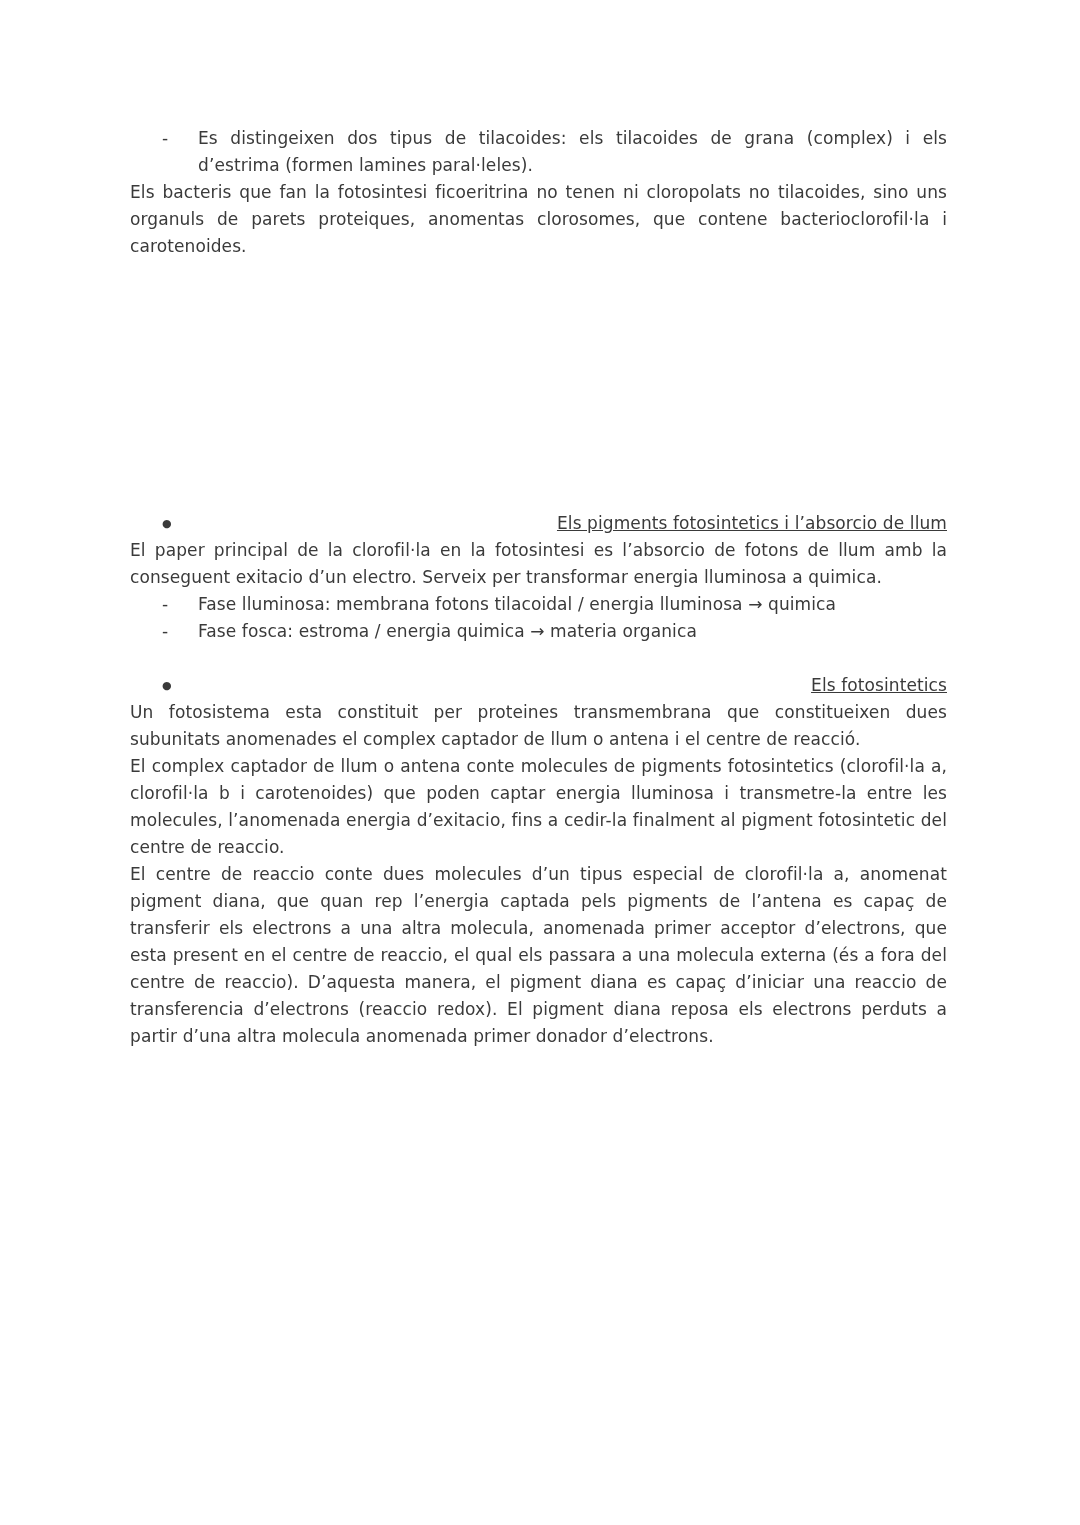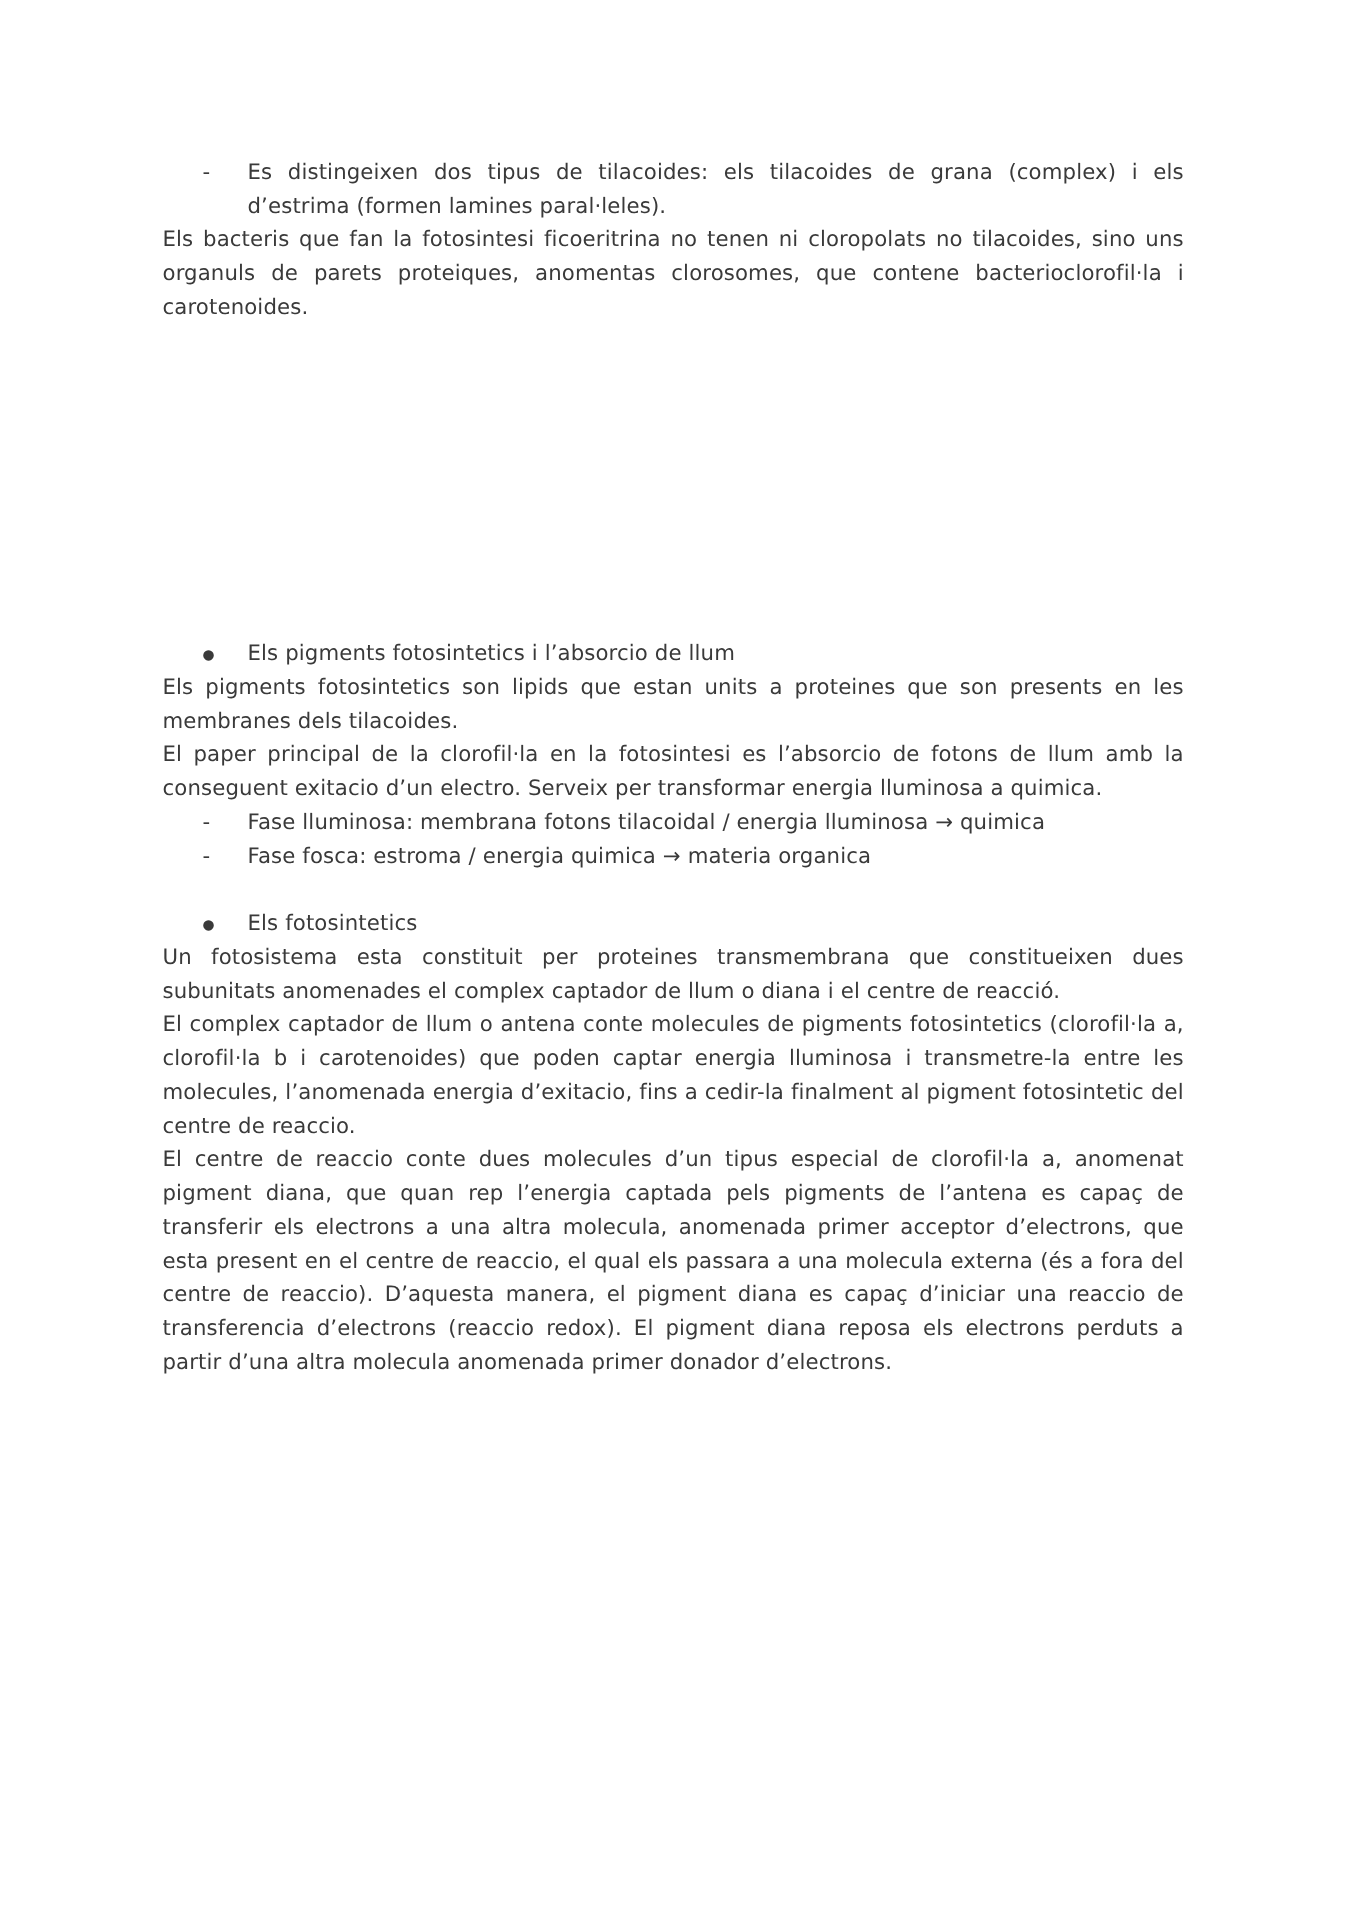--- a/index.html
+++ b/index.html
@@ -34,21 +34,22 @@
     }
     .marker.bullet {
       font-size: 11px;
       line-height: 27px;
     }
     .li-text {
       flex: 1;
       text-align: justify;
     }
     .heading-text {
-      text-align: left;
+      text-align: right;
+      text-decoration: underline;
     }
     .spacer {
       height: 250px;
     }
     .spaced-above {
       margin-top: 27px;
     }
   </style>
 </head>
 <body>
@@ -62,34 +63,33 @@
 
   <p class="para">Els bacteris que fan la fotosintesi ficoeritrina no tenen ni cloropolats no tilacoides, sino uns organuls de parets proteiques, anomentas clorosomes, que contene bacterioclorofil·la i carotenoides.</p>
 
   <div class="spacer"></div>
 
   <div class="list-item">
     <span class="marker bullet">●</span>
     <div class="li-text heading-text">Els pigments fotosintetics i l’absorcio de llum</div>
   </div>
 
-  <p class="para">Els pigments fotosintetics son lipids que estan units a proteines que son presents en les membranes dels tilacoides.</p>
   <p class="para">El paper principal de la clorofil·la en la fotosintesi es l’absorcio de fotons de llum amb la conseguent exitacio d’un electro. Serveix per transformar energia lluminosa a quimica.</p>
 
   <div class="list-item">
     <span class="marker">-</span>
     <div class="li-text">Fase lluminosa: membrana fotons tilacoidal / energia lluminosa → quimica</div>
   </div>
   <div class="list-item">
     <span class="marker">-</span>
     <div class="li-text">Fase fosca: estroma / energia quimica → materia organica</div>
   </div>
 
   <div class="list-item spaced-above">
     <span class="marker bullet">●</span>
     <div class="li-text heading-text">Els fotosintetics</div>
   </div>
 
-  <p class="para">Un fotosistema esta constituit per proteines transmembrana que constitueixen dues subunitats anomenades el complex captador de llum o diana i el centre de reacció.</p>
+  <p class="para">Un fotosistema esta constituit per proteines transmembrana que constitueixen dues subunitats anomenades el complex captador de llum o antena i el centre de reacció.</p>
   <p class="para">El complex captador de llum o antena conte molecules de pigments fotosintetics (clorofil·la a, clorofil·la b i carotenoides) que poden captar energia lluminosa i transmetre-la entre les molecules, l’anomenada energia d’exitacio, fins a cedir-la finalment al pigment fotosintetic del centre de reaccio.</p>
   <p class="para">El centre de reaccio conte dues molecules d’un tipus especial de clorofil·la a, anomenat pigment diana, que quan rep l’energia captada pels pigments de l’antena es capaç de transferir els electrons a una altra molecula, anomenada primer acceptor d’electrons, que esta present en el centre de reaccio, el qual els passara a una molecula externa (és a fora del centre de reaccio). D’aquesta manera, el pigment diana es capaç d’iniciar una reaccio de transferencia d’electrons (reaccio redox). El pigment diana reposa els electrons perduts a partir d’una altra molecula anomenada primer donador d’electrons.</p>
 
 </div>
 
 </body></html>

